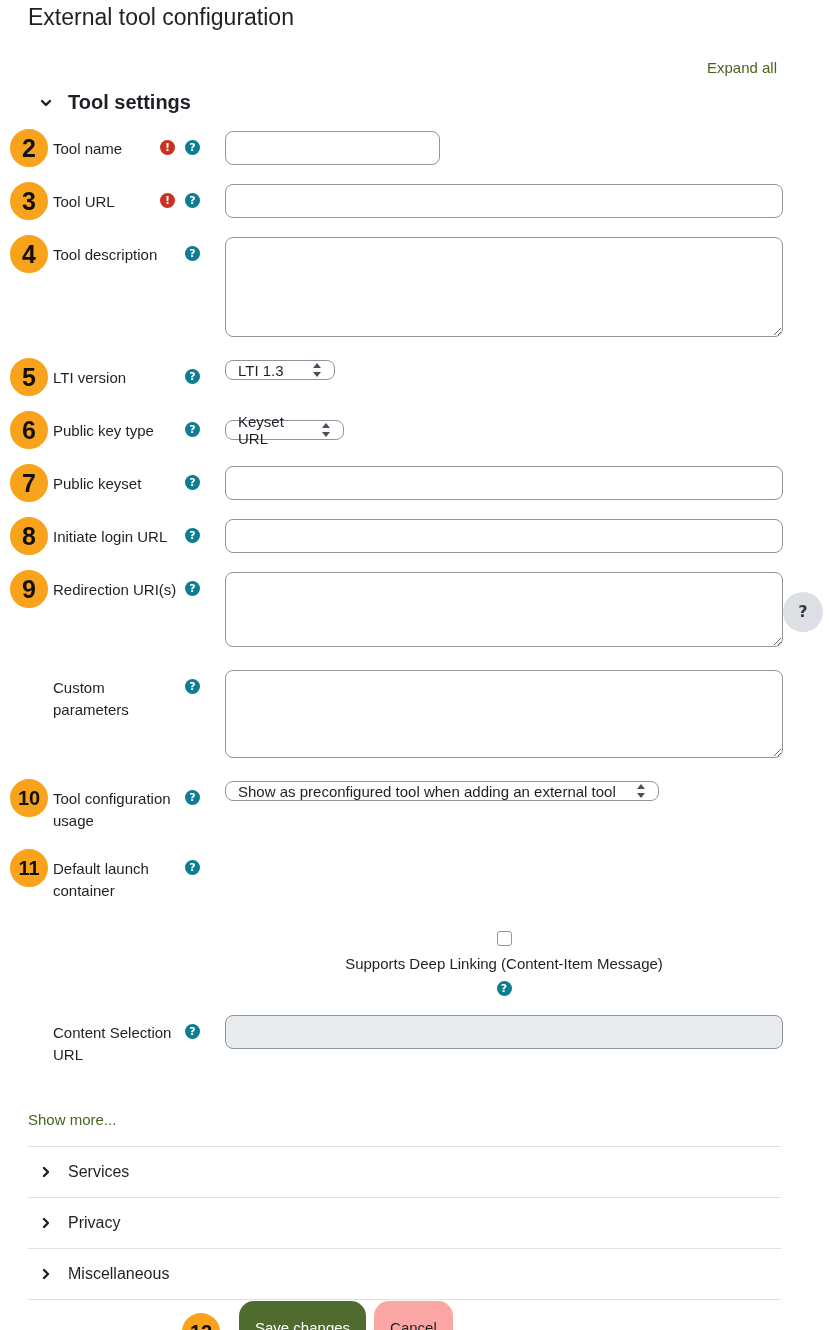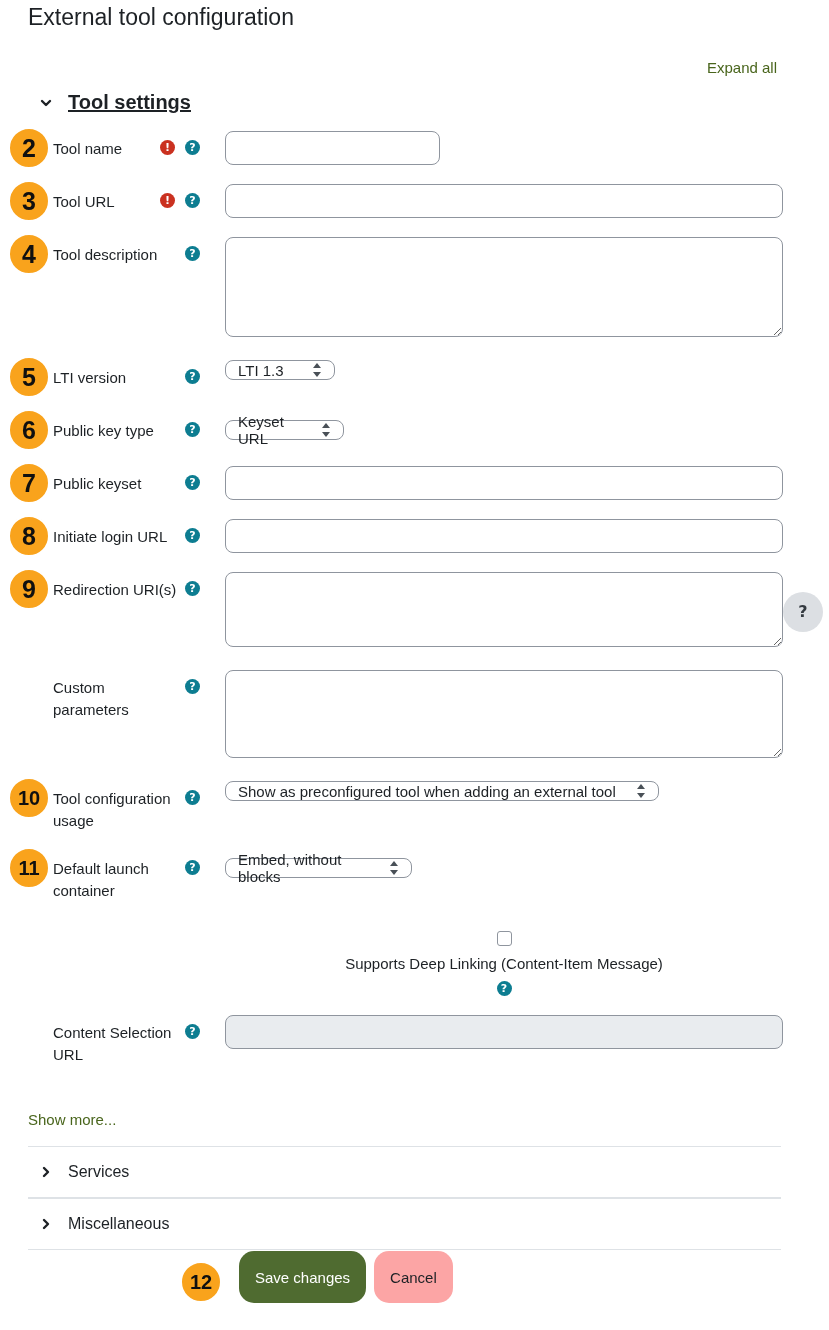--- a/index.html
+++ b/index.html
@@ -12,21 +12,21 @@
 
   h1.page-title {
     margin:4px 0 0 28px; font-size:23px; font-weight:normal; color:#1d2125;
   }
   .expand-row { text-align:right; margin:28px 52px 0 0; }
   .link {
     color:#49651c; font-size:15px; text-decoration:none; cursor:pointer;
   }
   .section-header {
     display:flex; align-items:center; gap:14px;
-    margin:14px 0 0 38px; cursor:pointer;text-decoration:underline;
+    margin:14px 0 0 38px; cursor:pointer;
   }
   .section-header .sec-title { font-size:20px; font-weight:bold; color:#1d2125; }
   .chev { width:16px; height:16px; flex:0 0 auto; }
   .chev polyline { fill:none; stroke:#1d2125; stroke-width:2.4; stroke-linecap:round; stroke-linejoin:round; }
 
   
   .form { margin-top:17px; }
   .frow { display:flex; margin:0 46px 19px 8px; min-height:34px; position:relative; }
   .badge-slot { width:45px; flex:0 0 auto; position:relative; }
   .badge {
@@ -276,29 +276,20 @@
     </div>
 
     <div class="frow" style="margin-bottom:24px">
       <div class="badge-slot">
         <span class="badge two-digit">11</span>
       </div>
       <div class="label-slot">
         <span class="flabel">Default launch container</span>
         <span class="mini-icon icon-help">?</span>
       </div>
-      <div class="field-slot">
-        <div class="selectbox" style="width:187px">
-          <span>Embed, without blocks</span>
-          <svg class="updown" viewBox="0 0 10 14">
-            <path d="M5 0 L9 5 L1 5 Z"></path>
-              <path d="M5 14 L1 9 L9 9 Z"></path>
-          </svg>
-        </div>
-      </div>
     </div>
 
     <div class="frow cbrow">
       <div class="badge-slot"></div>
       <div class="label-slot"></div>
       <div class="field-slot">
         <div class="cbwrap">
           <input type="checkbox" class="cb" style="">
           <span class="cblabel">Supports Deep Linking (Content-Item Message)</span>
           <span class="mini-icon icon-help">?</span>
@@ -325,20 +316,26 @@
 
   <div class="collapsed-section">
     <svg class="chev" viewBox="0 0 16 16">
         <polyline points="6,4 10,8 6,12"></polyline>
       </svg>
     <span class="sec-title">Services</span>
   </div>
 
   <hr class="divider">
 
+  <div class="collapsed-section">
+    <svg class="chev" viewBox="0 0 16 16">
+        <polyline points="6,4 10,8 6,12"></polyline>
+      </svg>
+    <span class="sec-title">Privacy</span>
+  </div>
 
   <hr class="divider">
 
   <div class="collapsed-section">
     <svg class="chev" viewBox="0 0 16 16">
         <polyline points="6,4 10,8 6,12"></polyline>
       </svg>
     <span class="sec-title">Miscellaneous</span>
   </div>
 

